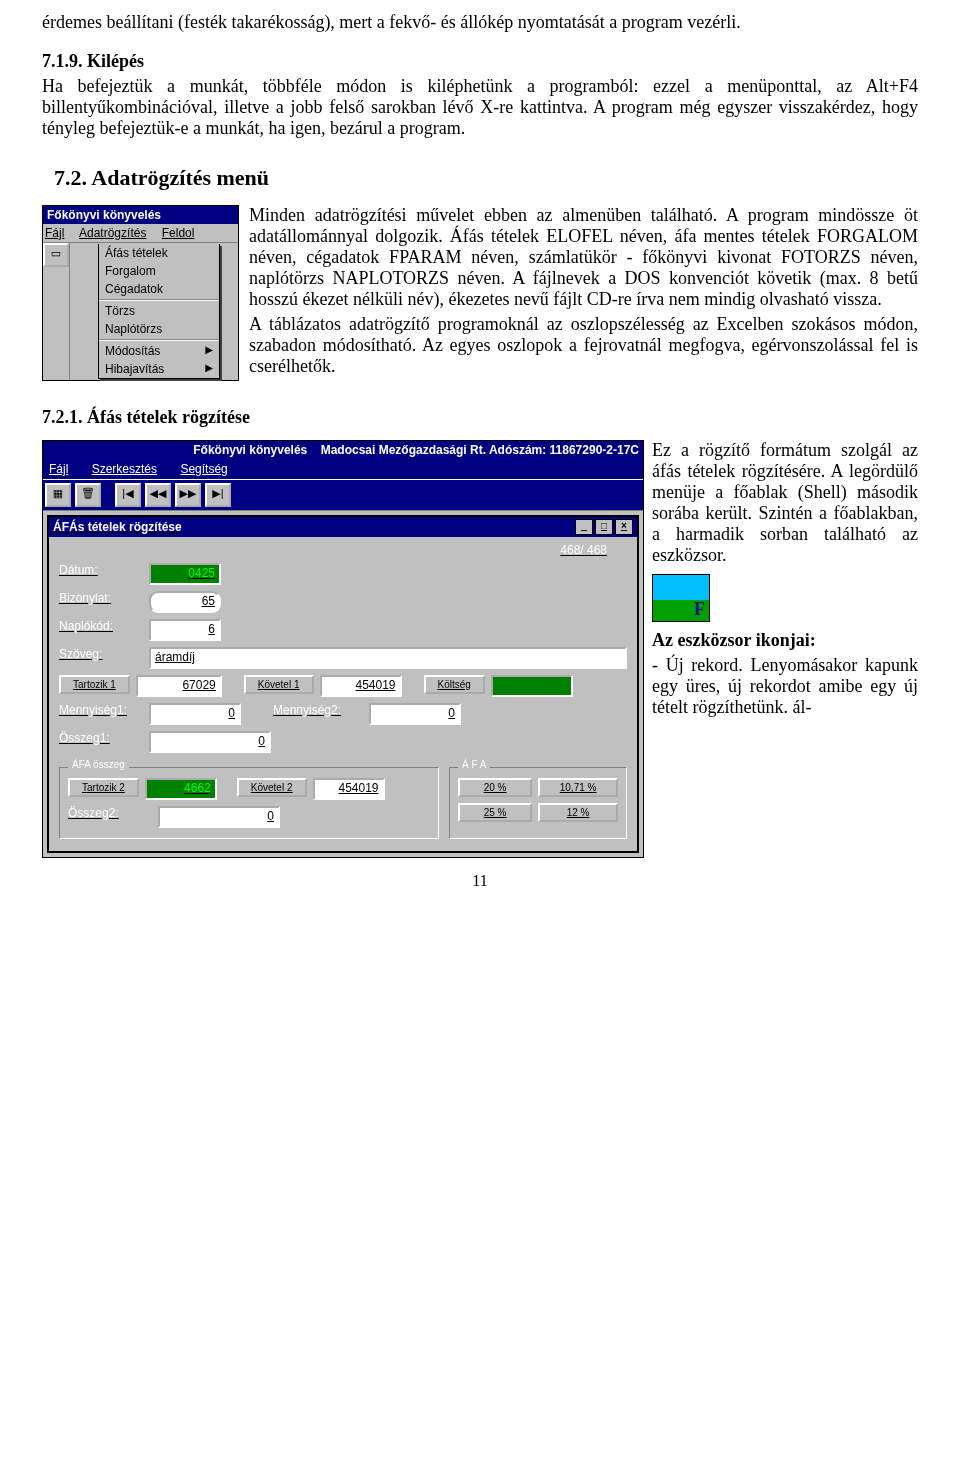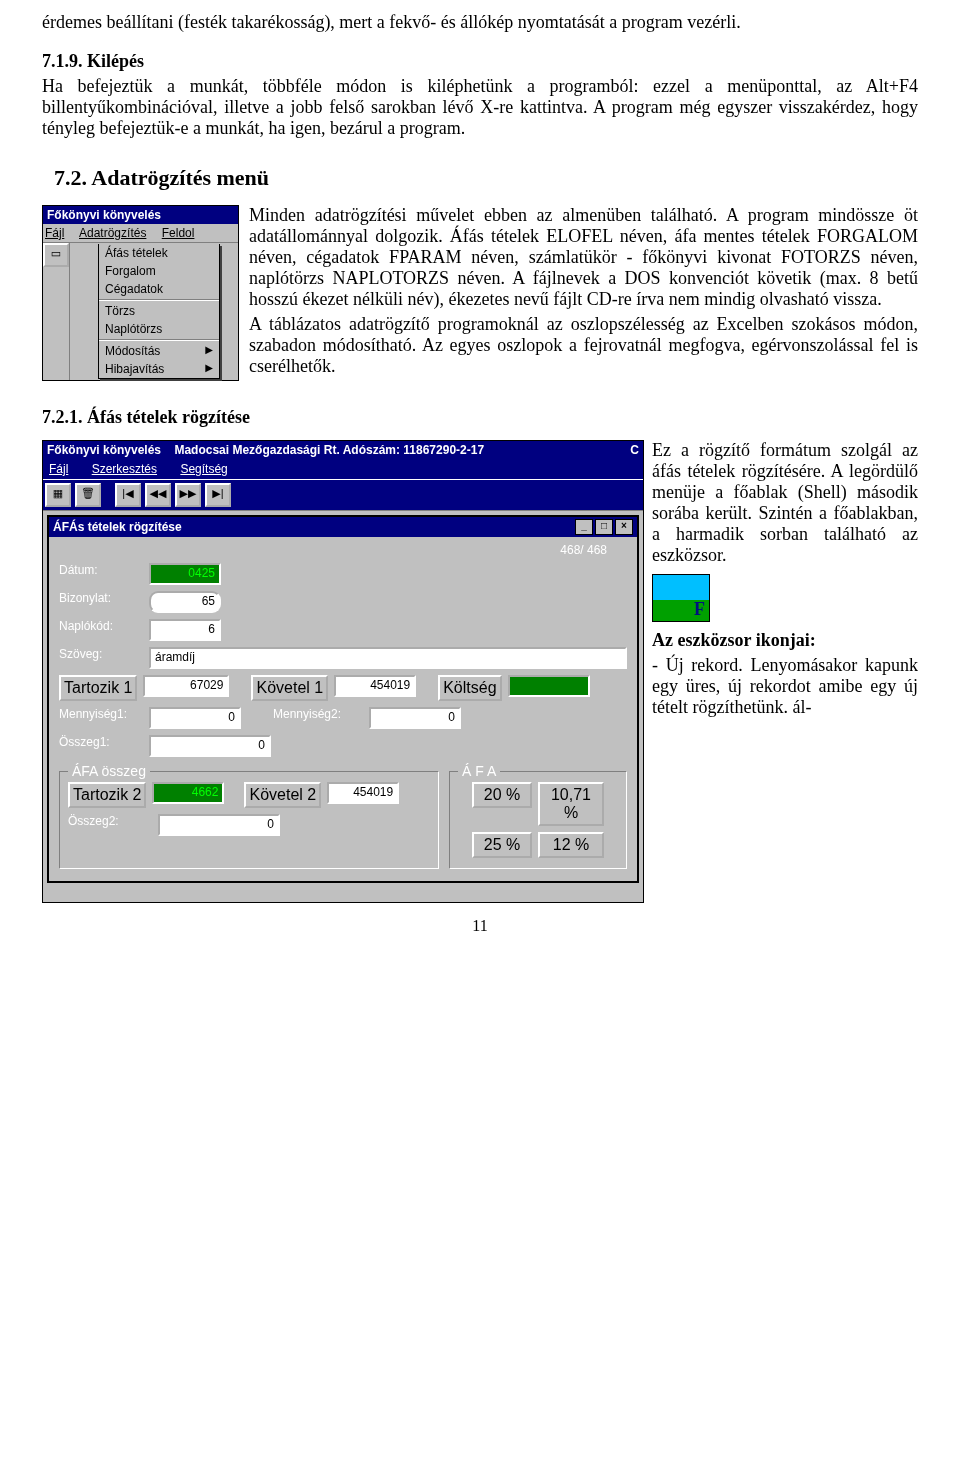--- a/index.html
+++ b/index.html
@@ -26,36 +26,36 @@
   .dropdown { border:1px solid #000; border-top:none; background:#c0c0c0; margin:1px 0 1px 28px; width:120px; box-shadow:2px 2px 0 #404040; }
   .dd-item { padding:2px 6px; }
   .dd-sep { border-top:1px solid #808080; border-bottom:1px solid #fff; margin:1px 0; height:0; }
   .dd-arrow { float:right; font-size:10px; }
   .toolbar { background:#c0c0c0; padding:3px 2px; border-top:1px solid #fff; border-bottom:1px solid #808080; display:flex; gap:4px; align-items:center; }
   .tb-btn { width:22px; height:20px; border:2px outset #fff; background:#c0c0c0; text-align:center; font-size:11px; line-height:16px; }
   .col72-body { flex:1; text-align:justify; }
 
   .big-capture { margin-top:12px; display:flex; gap:8px; align-items:flex-start; }
   .shell { width:600px; flex:0 0 600px; border:1px solid #000; font-family:"MS Sans Serif", Tahoma, sans-serif; font-size:12px; color:#000; background:#c0c0c0; }
-  .shell .titlebar { display:flex; justify-content:space-between; align-items:center;gap:26px; }
+  .shell .titlebar { display:flex; justify-content:flex-end; align-items:center; }
   .shell .menubar span { margin-right:10px; }
-  .formwin { margin:4px 4px 19px 4px; border:2px solid #000; background:#737373; }
+  .formwin { margin:4px 4px 4px 4px; border:2px solid #000; background:#737373;text-decoration:underline; }
   .form-title { background:#000080; color:#fff; font-weight:bold; padding:2px 4px; display:flex; justify-content:space-between; align-items:center; }
   .wb { display:flex; gap:2px; }
   .wbtn { width:16px; height:14px; background:#c0c0c0; border:1px solid #000; font-size:10px; text-align:center; line-height:12px; color:#000; }
   .form-body { padding:6px 10px 12px 10px; color:#fff; position:relative; background:#c0c0c0; }
   .row { display:flex; align-items:flex-start; margin:6px 0; gap:6px; }
   .lbl { width:84px; font-size:12px; color:#fff; }
   .fld { border:2px inset #fff; background:#fff; color:#000; padding:1px 4px; font-family:"MS Sans Serif", Tahoma, sans-serif; font-size:12px; min-height:16px; text-align:right; }
   .fld-left { text-align:left; }
   .fld-sel { background:#008000; color:#00ff00; }
   .fld-wide { flex:1; }
-  .btn9x { border:2px outset #fff; background:#c0c0c0; padding:2px 3px; font-size:16px; color:#000; }
+  .btn9x { border:2px outset #fff; background:#c0c0c0; padding:2px 12px; font-size:10px; color:#000; }
   .group { border:1px solid #808080; border-right-color:#fff; border-bottom-color:#fff; padding:8px 8px 4px 8px; margin-top:8px; position:relative; }
-  .group-label { position:absolute; top:-9px; left:8px; background:#c0c0c0; color:#fff; padding:0 4px; font-size:14px; }
+  .group-label { position:absolute; top:-9px; left:8px; background:#c0c0c0; color:#fff; padding:0 4px; font-size:10px; }
   .counter { text-align:right; color:#fff; font-size:12px; padding-right:20px; }
 
   .side-text { flex:1; text-align:justify; }
   .logo-chip { width:56px; height:46px; border:1px solid #000; background:linear-gradient(#00bfff 0 55%, #00a000 0 100%); position:relative; margin:8px 0; }
   .logo-chip::after { content:"F"; position:absolute; right:4px; bottom:1px; font-weight:bold; color:#001080; font-size:18px; font-family:serif; }
   .page-num { text-align:center; margin-top:14px; font-size:16px; }
 </style>
 </head>
 <body>
 

